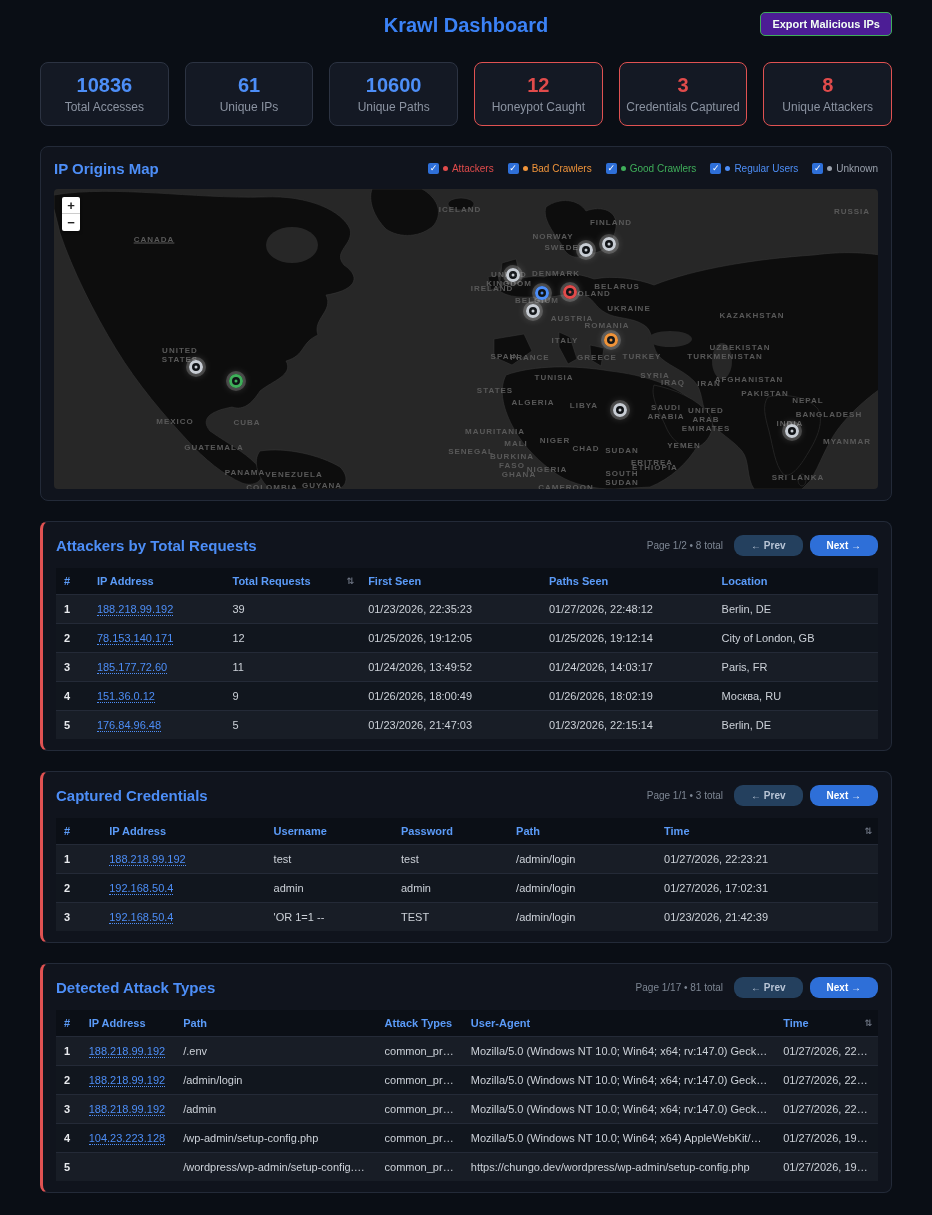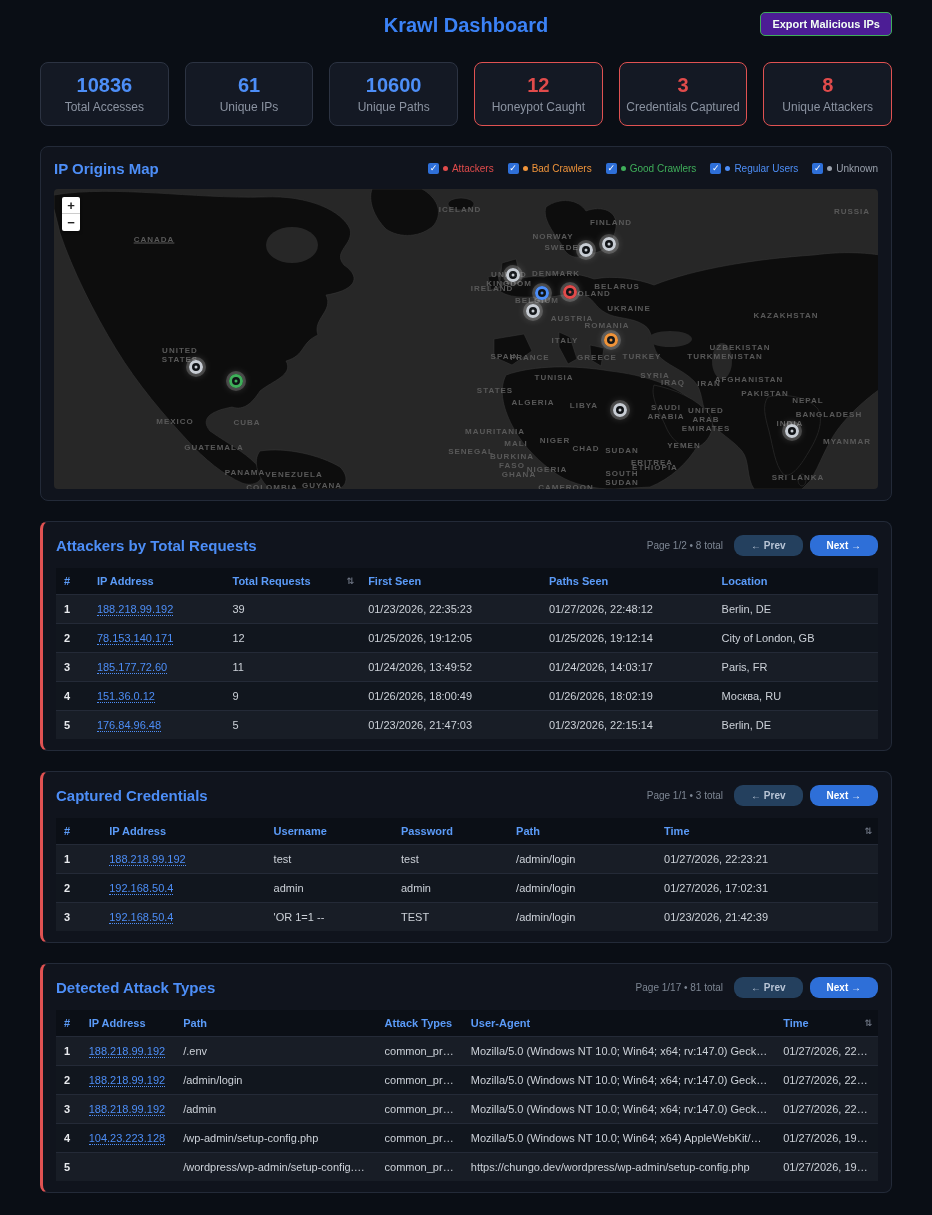--- a/index.html
+++ b/index.html
@@ -180,21 +180,21 @@
           <span class="map-label" style="left: 218px; top: 298px;">COLOMBIA</span>
           <span class="map-label" style="left: 268px; top: 296px;">GUYANA</span>
           <span class="map-label" style="left: 798px; top: 22px;">RUSSIA</span>
           <span class="map-label" style="left: 557px; top: 33px;">FINLAND</span>
           <span class="map-label" style="left: 499px; top: 47px;">NORWAY</span>
           <span class="map-label" style="left: 511px; top: 58px;">SWEDEN</span>
           <span class="map-label" style="left: 502px; top: 84px;">DENMARK</span>
           <span class="map-label" style="left: 563px; top: 97px;">BELARUS</span>
           <span class="map-label" style="left: 537px; top: 104px;">POLAND</span>
           <span class="map-label" style="left: 575px; top: 119px;">UKRAINE</span>
-          <span class="map-label" style="left: 732px; top: 126px;">KAZAKHSTAN</span>
+          <span class="map-label" style="left: 698px; top: 126px;">KAZAKHSTAN</span>
           <span class="map-label" style="left: 518px; top: 129px;">AUSTRIA</span>
           <span class="map-label" style="left: 553px; top: 136px;">ROMANIA</span>
           <span class="map-label" style="left: 511px; top: 151px;">ITALY</span>
           <span class="map-label" style="left: 543px; top: 168px;">GREECE</span>
           <span class="map-label" style="left: 588px; top: 167px;">TURKEY</span>
           <span class="map-label" style="left: 451px; top: 167px;">SPAIN</span>
           <span class="map-label" style="left: 500px; top: 188px;">TUNISIA</span>
           <span class="map-label" style="left: 441px; top: 201px;">STATES</span>
           <span class="map-label" style="left: 479px; top: 213px;">ALGERIA</span>
           <span class="map-label" style="left: 530px; top: 216px;">LIBYA</span>

